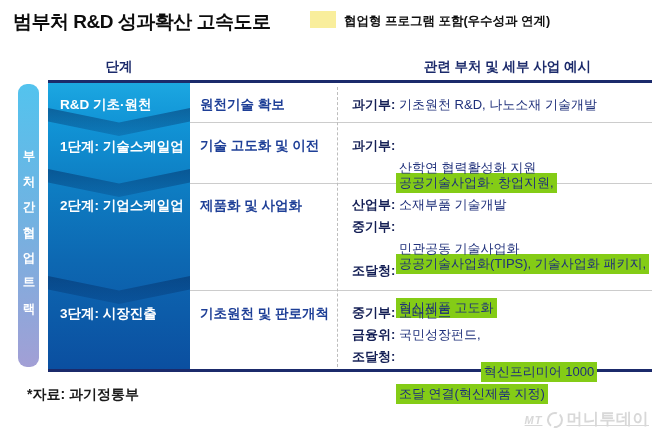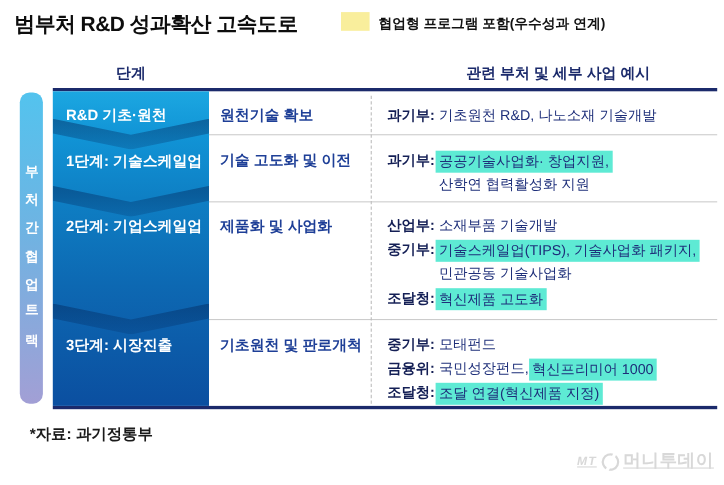--- a/index.html
+++ b/index.html
@@ -44,21 +44,21 @@
     background:linear-gradient(180deg,rgba(3,44,98,.50),rgba(3,44,98,.22));
   }
   .stage-label{position:absolute;left:12px;color:#ffffff;font-size:13.5px;font-weight:700;white-space:nowrap;}
   
   .content-label{position:absolute;left:200px;font-size:13.5px;font-weight:700;color:#1e3f97;white-space:nowrap;}
   
   .detail-group{position:absolute;left:352px;}
   .dline{display:flex;align-items:flex-start;height:22px;font-size:13px;color:#1e2f7a;white-space:nowrap;}
   .min{width:47px;font-weight:700;color:#141f55;flex:none;}
   .seg{font-weight:500;text-align:center;}
-  .seg.hl{background:#5eead4;padding:1px 3px;margin-left:-3px;}
+  .seg.hl{background:#84cc16;padding:1px 3px;margin-left:-3px;margin-top:36px;}
   
   .source{position:absolute;left:27px;top:386px;font-size:14px;font-weight:600;color:#1a1a1a;}
   .logo{position:absolute;right:9px;top:409px;display:flex;align-items:center;gap:4px;color:#d8d8d8;text-decoration:underline;}
   .logo .mt{font-size:11px;font-weight:800;font-style:italic;letter-spacing:1px;}
   .logo .circle{width:12px;height:12px;border:2.5px solid #d8d8d8;border-radius:50%;position:relative;transform:rotate(-20deg);}
   .logo .circle::after{content:"";position:absolute;left:-3px;top:4.5px;width:18px;height:2.5px;background:#fff;transform:rotate(-45deg);}
   .logo .name{font-size:16px;font-weight:800;letter-spacing:0.5px;}
 </style>
 </head>
 <body>
@@ -116,21 +116,21 @@
     </div>
   </div>
 
   <div class="detail-group" style="top:196px">
     <div class="dline">
       <span class="min">산업부:</span>
       <span class="seg">소재부품 기술개발</span>
     </div>
     <div class="dline">
       <span class="min">중기부:</span>
-      <span class="seg hl">기술스케일업(TIPS), 기술사업화 패키지,</span>
+      <span class="seg hl">공공기술사업화(TIPS), 기술사업화 패키지,</span>
     </div>
     <div class="dline">
       <span class="min"></span>
       <span class="seg">민관공동 기술사업화</span>
     </div>
     <div class="dline">
       <span class="min">조달청:</span>
       <span class="seg hl">혁신제품 고도화</span>
     </div>
   </div>

